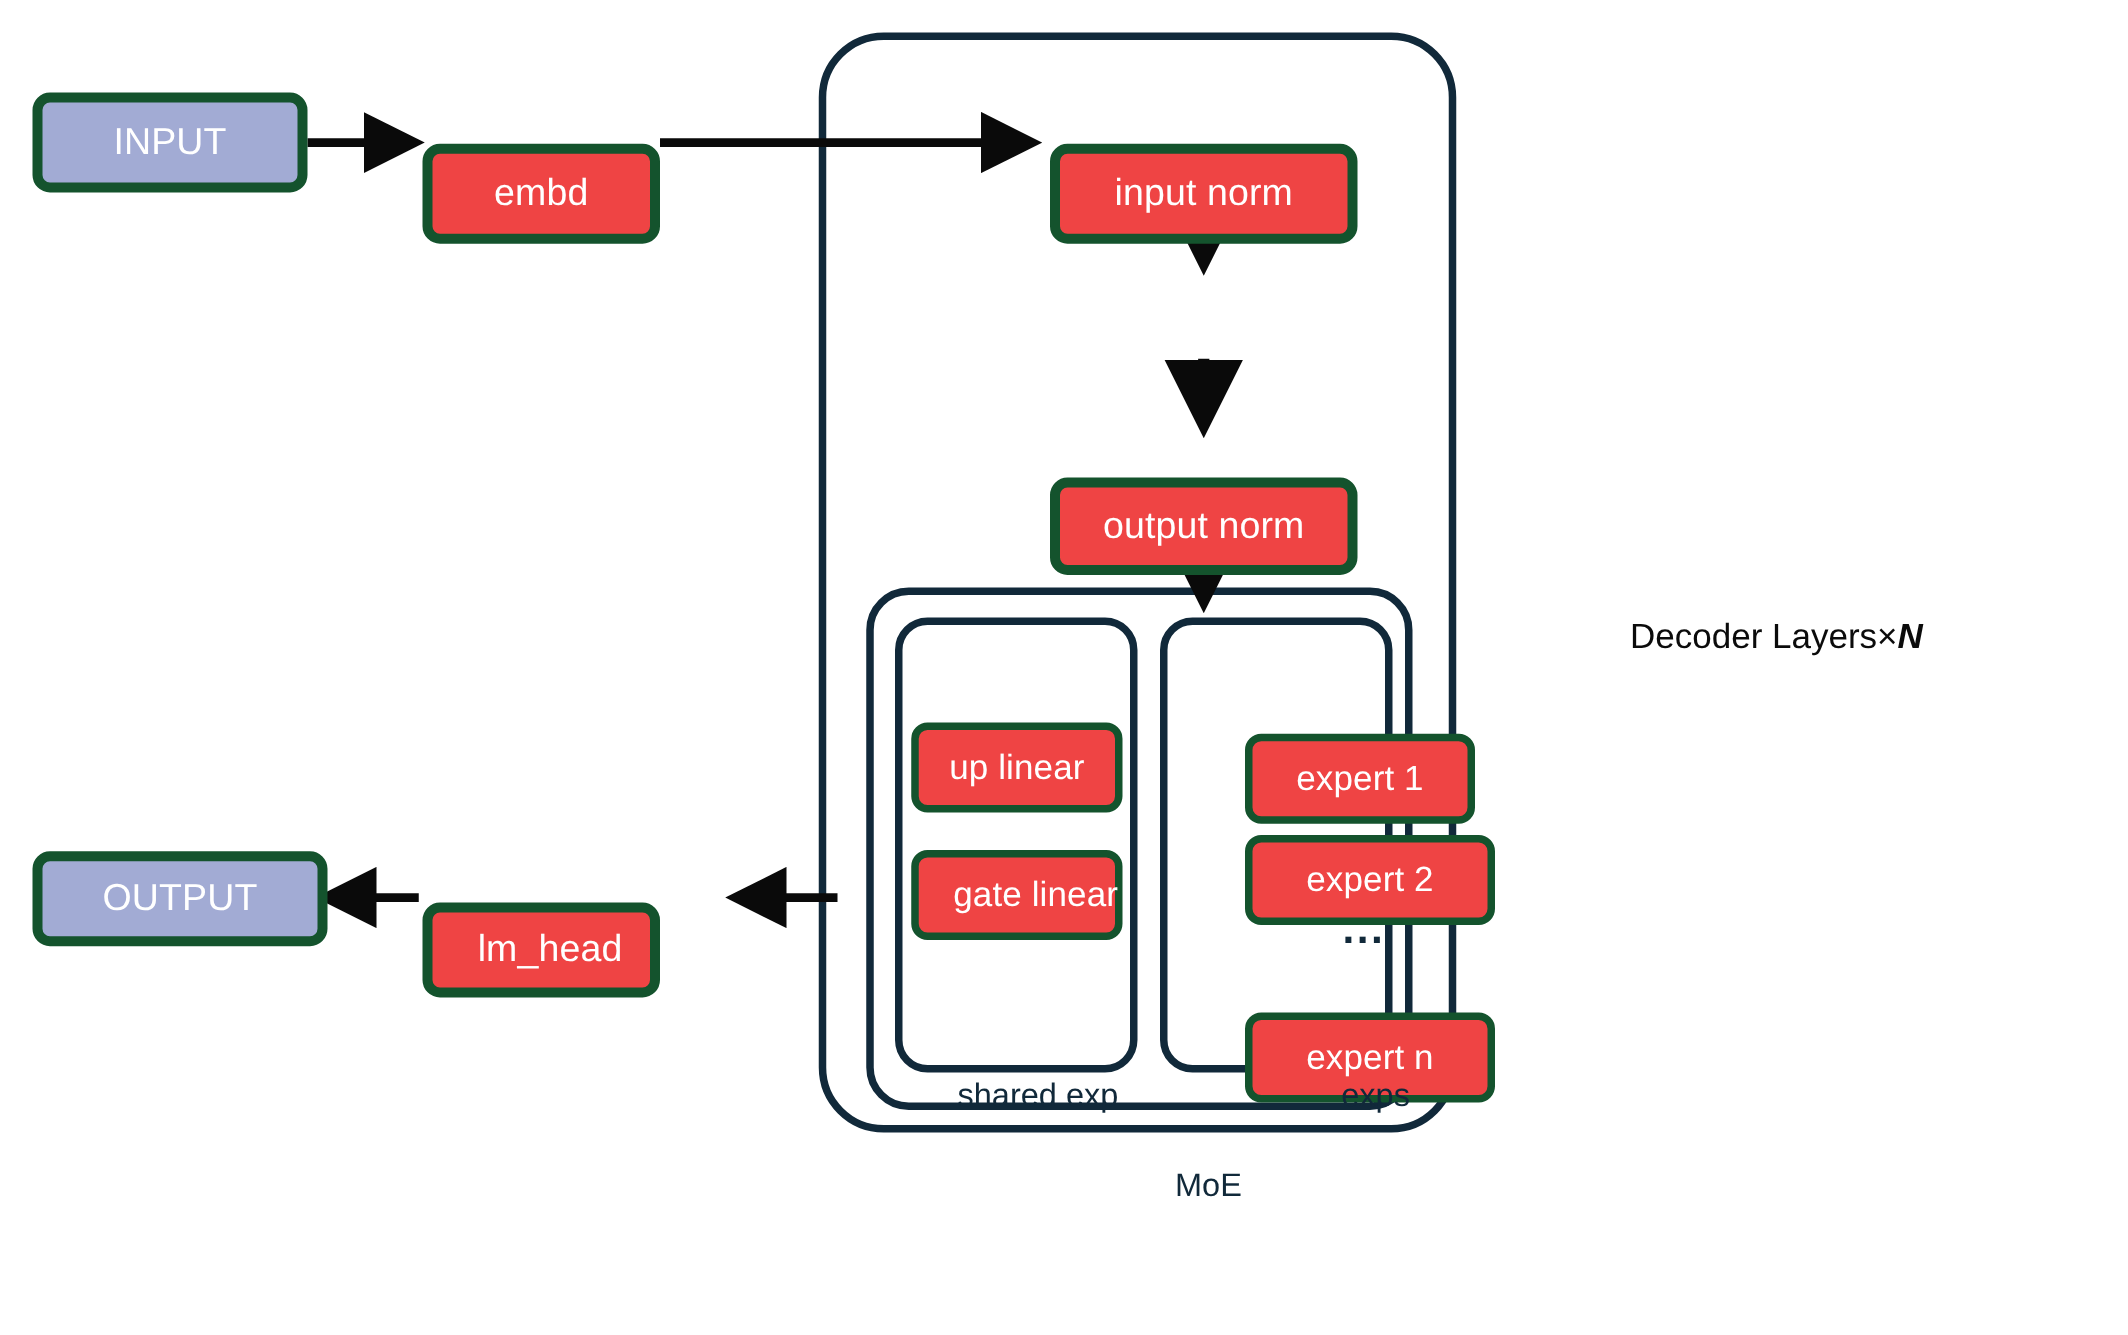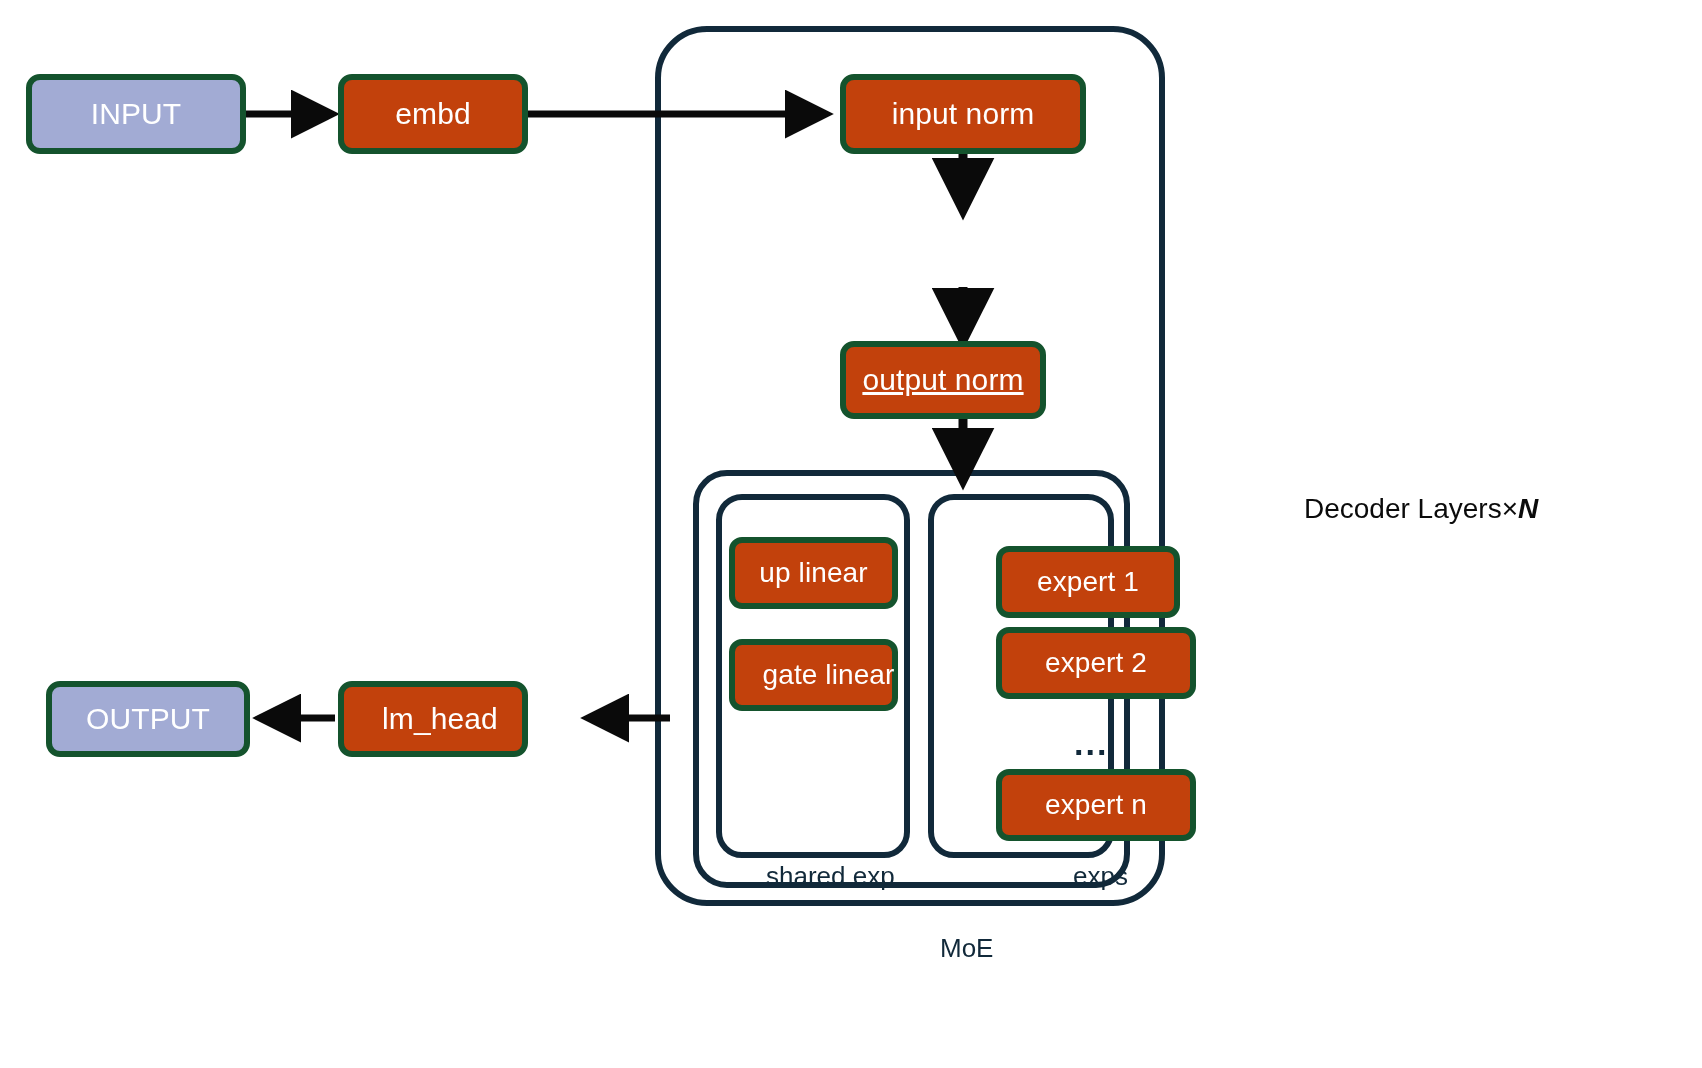--- a/index.html
+++ b/index.html
@@ -26,30 +26,30 @@
     height: 1068px;
     pointer-events: none;
   }
   
   .node {
     position: absolute;
     box-sizing: border-box;
     display: flex;
     align-items: center;
     justify-content: center;
-    border: 6px solid #14532d;
+    border: 8px solid #14532d;
     border-radius: 14px;
     color: #ffffff;
     font-size: 30px;
     line-height: 1;
     letter-spacing: 0.1px;
     white-space: nowrap;
     user-select: none;
   }
-  .node.salmon { background: #c2410c; }
+  .node.salmon { background: #ef4444; margin-top: 41px; }
   .node.periwinkle { background: #a2abd4; }
   .node.small { font-size: 28px; border-width: 6px; border-radius: 13px; }
 
   
   .group {
     position: absolute;
     box-sizing: border-box;
     border: 6px solid #11293a;
     background: transparent;
   }
@@ -128,38 +128,38 @@
     <line x1="335" y1="718" x2="262" y2="718" stroke="#0a0a0a" stroke-width="7" marker-end="url(#arrowhead)"></line>
   </svg>
 
   <div class="node periwinkle" style="left:26px; top:74px; width:220px; height:80px;">INPUT</div>
 
   <div class="node salmon" style="left:338px; top:74px; width:190px; height:80px;">embd</div>
 
   <div class="node salmon" style="left:840px; top:74px; width:246px; height:80px;">input norm</div>
 
 
-  <div class="node salmon" style="left:840px; top:341px; width:206px; height:78px;text-decoration:underline;">output norm</div>
+  <div class="node salmon" style="left:840px; top:341px; width:246px; height:78px;">output norm</div>
 
   <div class="node salmon small" style="left:729px; top:537px; width:169px; height:72px;">up linear</div>
 
   <div class="node salmon small" style="left:729px; top:639px; width:169px; height:72px;padding-left:30px;">gate linear</div>
 
 
   <div class="node salmon small" style="left:996px; top:546px; width:184px; height:72px;">expert 1</div>
 
   <div class="node salmon small" style="left:996px; top:627px; width:200px; height:72px;">expert 2</div>
 
   <div class="ellipsis-label" style="left:1074px; top:726px;">...</div>
 
   <div class="node salmon small" style="left:996px; top:769px; width:200px; height:72px;">expert n</div>
 
   <div class="node salmon" style="left:338px; top:681px; width:190px; height:76px;padding-left:14px;">lm_head</div>
 
-  <div class="node periwinkle" style="left:26px; top:681px; width:204px; height:76px;margin-left:20px;">OUTPUT</div>
+  <div class="node periwinkle" style="left:26px; top:681px; width:236px; height:76px;">OUTPUT</div>
 
   <div class="group-label" style="left:766px; top:863px;">shared exp</div>
 
   <div class="group-label" style="left:1073px; top:863px;">exps</div>
 
   <div class="group-label" style="left:940px; top:935px;">MoE</div>
 
   <div id="decoder-caption" style="left:1304px; top:495px;">
     <span>Decoder Layers×</span><span class="emph">N</span>
   </div>

